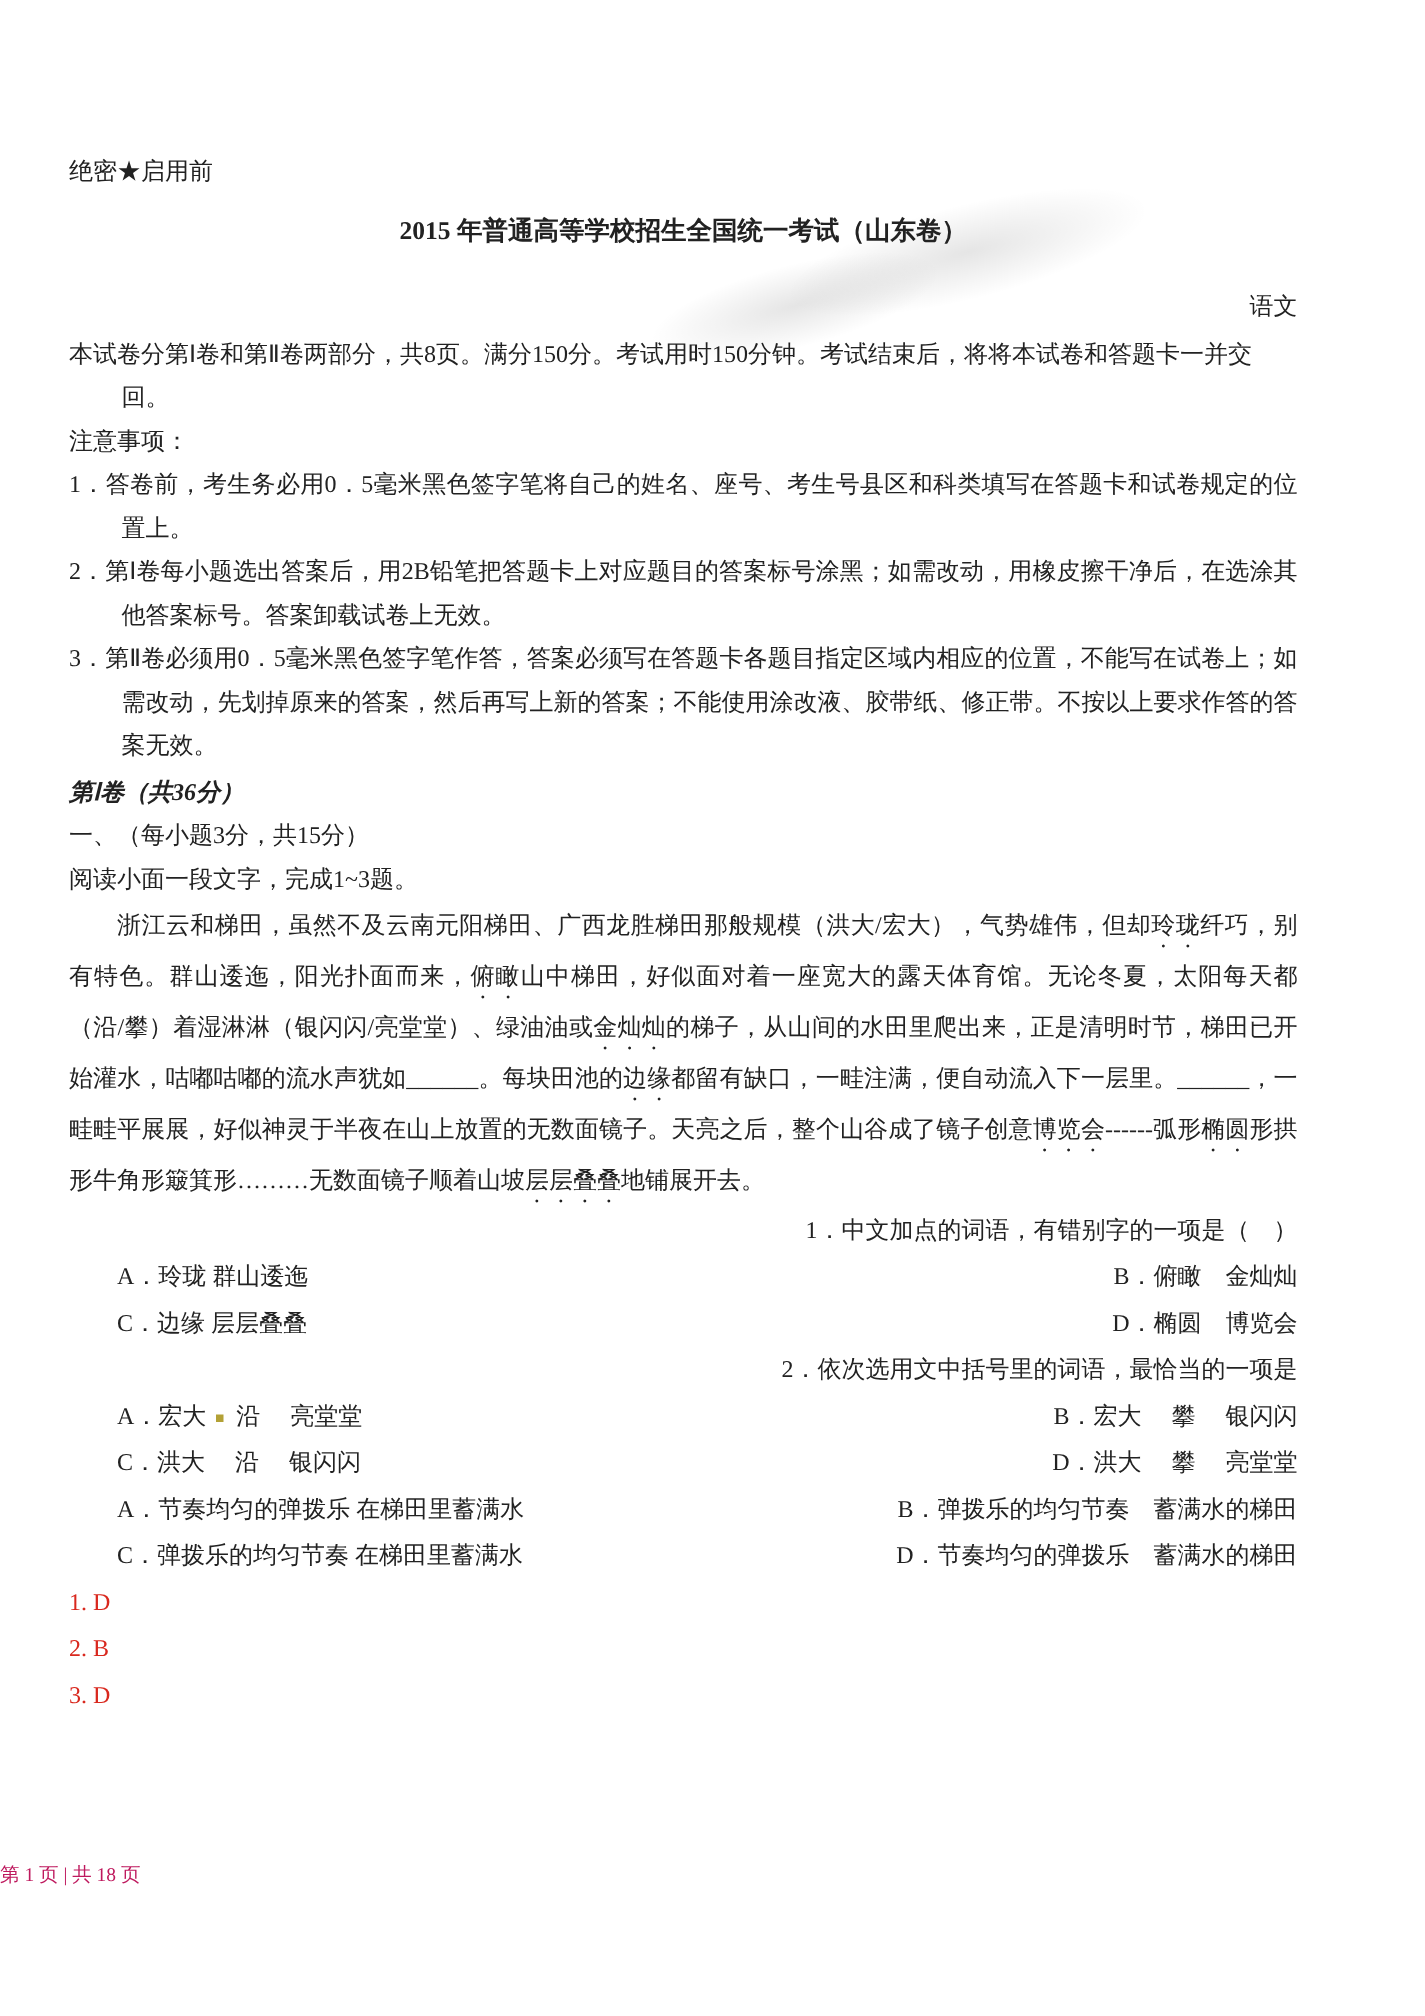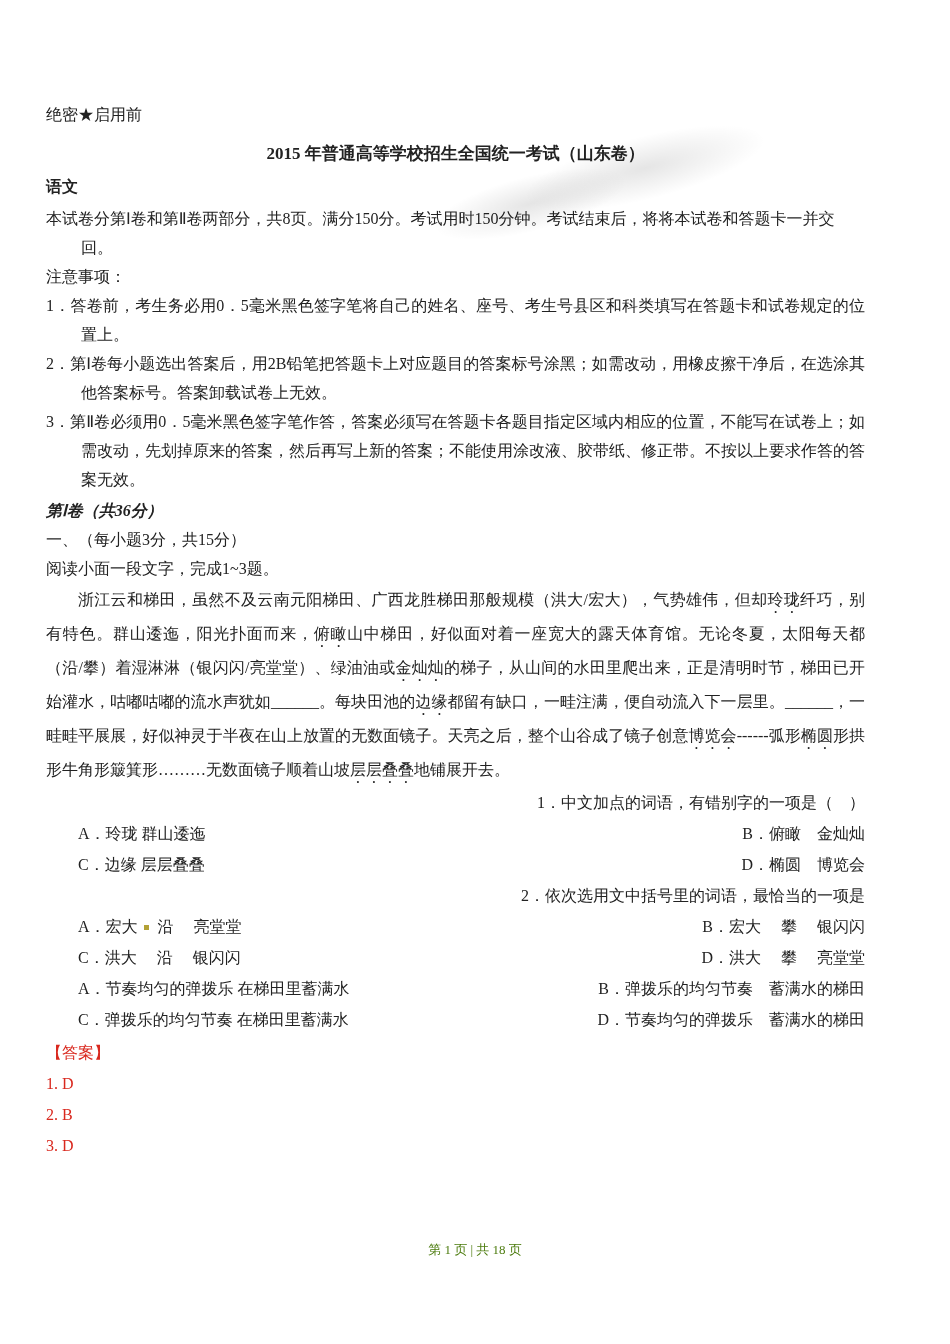--- a/index.html
+++ b/index.html
@@ -16,22 +16,22 @@
     box-sizing: border-box;
     font-size: 16px;
   }
   .classification { line-height: 22px; }
   .exam-title {
     margin-top: 16px; text-align: center;
     font-weight: bold; font-size: 17px; line-height: 24px;
     position: relative; z-index: 1;
   }
   .subject-title {
-    margin-top: 10px; text-align: left;
-    font-weight: bold; font-size: 16px; line-height: 22px;
+    margin-top: 28px; text-align: right;
+    font-weight: normal; font-size: 16px; line-height: 22px;
     position: relative; z-index: 1;
   }
   .watermark {
     position: absolute; pointer-events: none; z-index: 0;
     background: radial-gradient(ellipse at center, rgba(0,0,0,0.10), rgba(0,0,0,0) 70%);
     transform: rotate(-14deg);
   }
   .wm1 { left: 520px; top: 136px; width: 250px; height: 64px; }
   .wm2 { left: 430px; top: 176px; width: 200px; height: 56px; }
   .intro { margin-top: 6px; line-height: 29px; padding-left: 35px; text-indent: -35px; }
@@ -56,21 +56,21 @@
   .answers-heading { line-height: 31px; margin-top: 2px; }
   .answer-item { line-height: 31px; }
   .artifact-dot {
     position: absolute; width: 5px; height: 5px;
     background: #b3a136; display: inline-block;
   }
   .dot-q2 { left: 66px; top: 14px; }
   .dot-q3 { left: 296px; top: 14px; }
   .page-footer {
     position: absolute; left: 0; right: 0; top: 1240px;
-    text-align: center; font-size: 13px; color: #4d7c0f; line-height: 20px;
+    text-align: left; font-size: 13px; color: #be185d; line-height: 20px;
   }
 </style>
 </head>
 <body>
 
 <div class="page">
 
   <div class="watermark wm1"></div>
   <div class="watermark wm2"></div>
 
@@ -120,20 +120,19 @@
   <div class="opt-row q3-opts">
     <span class="c1">A．节奏均匀的弹拨乐 在梯田里蓄满水</span>
     <span class="c2">B．弹拨乐的均匀节奏　蓄满水的梯田</span>
   </div>
   <div class="opt-row q3-opts">
     <span class="c1">C．弹拨乐的均匀节奏 在梯田里蓄满水</span>
     <span class="c2">D．节奏均匀的弹拨乐　蓄满水的梯田</span>
   </div>
 
   <div class="answers">
-    <div class="answers-heading">【答案】</div>
     <div class="answer-item">1. D</div>
     <div class="answer-item">2. B</div>
     <div class="answer-item">3. D</div>
   </div>
 
   <div class="page-footer">第 1 页 | 共 18 页</div>
 </div>
 
 </body></html>

